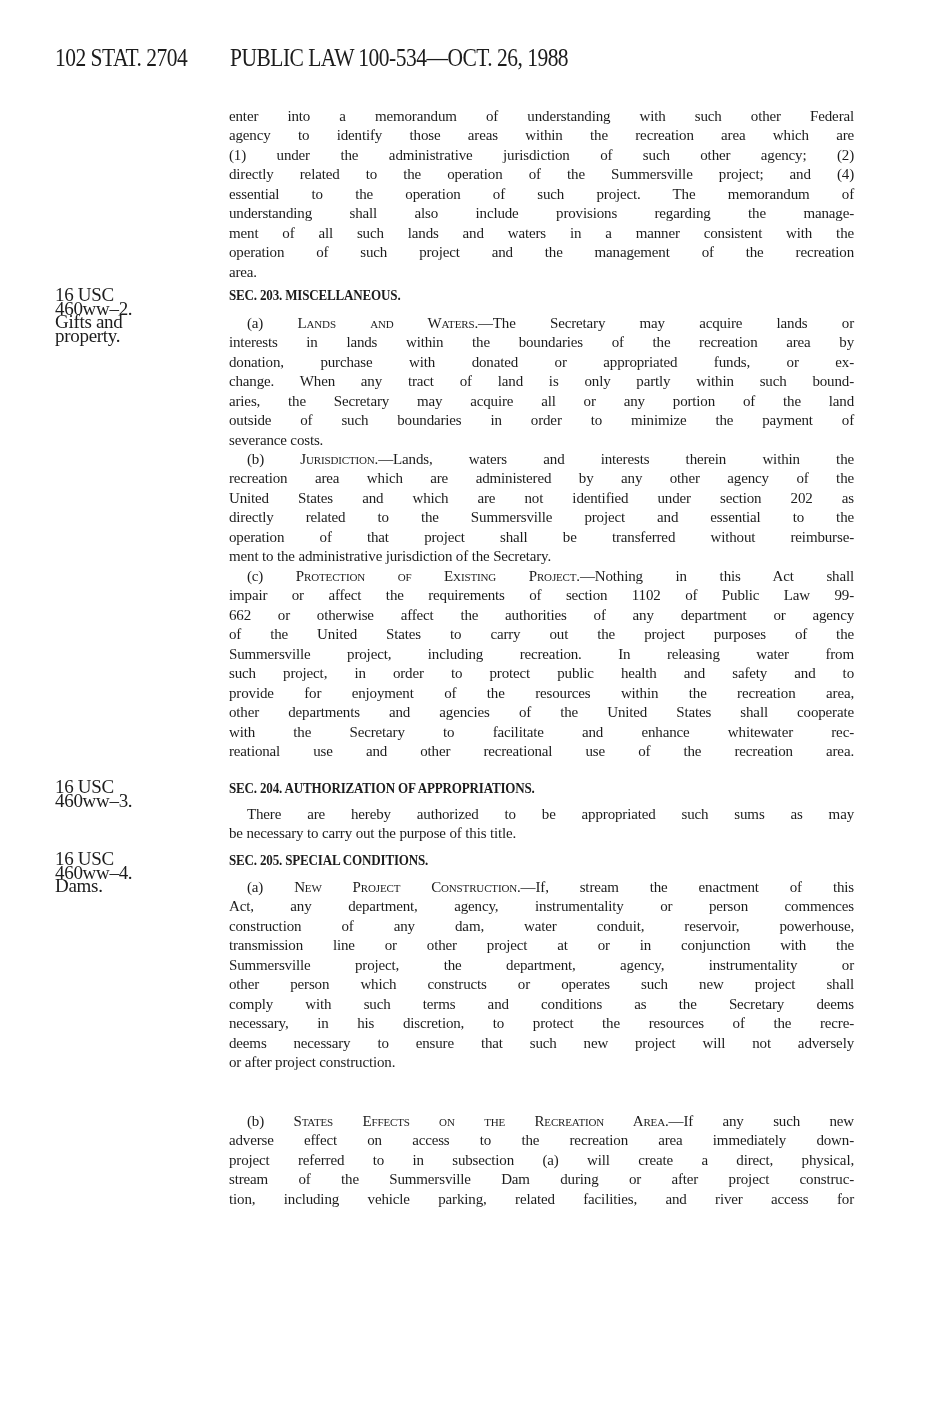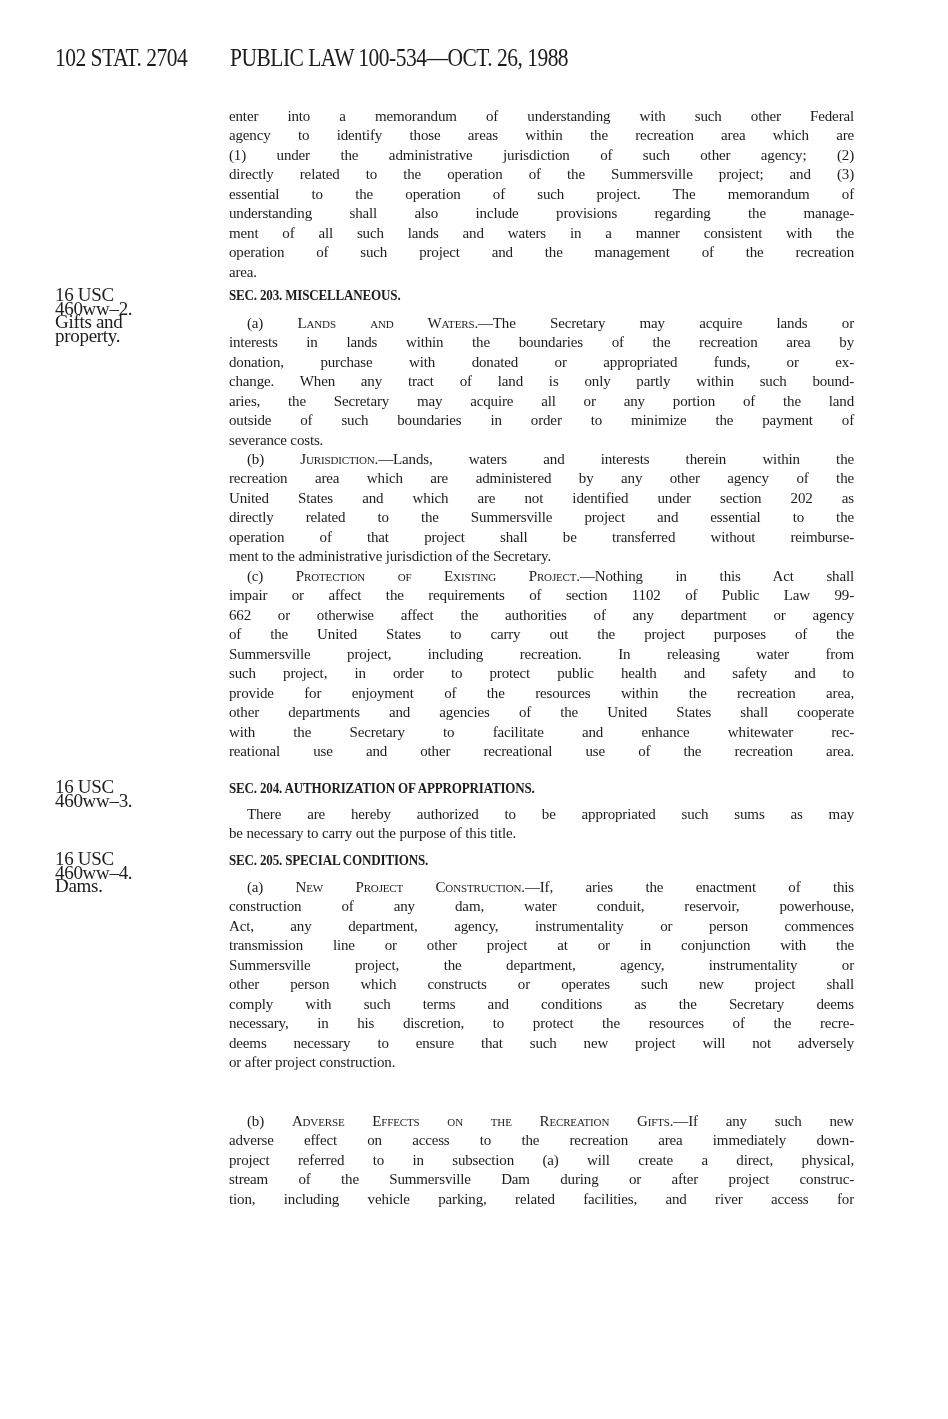--- a/index.html
+++ b/index.html
@@ -36,21 +36,21 @@
 
   <div class="running-head">
     <span class="rh-left">102 STAT. 2704</span>
     <span class="rh-right">PUBLIC LAW 100-534—OCT. 26, 1988</span>
   </div>
 
   <div class="body-col" style="top:107px;">
     <span class="line">enter into a memorandum of understanding with such other Federal</span>
     <span class="line">agency to identify those areas within the recreation area which are</span>
     <span class="line">(1) under the administrative jurisdiction of such other agency; (2)</span>
-    <span class="line">directly related to the operation of the Summersville project; and (3)</span>
+    <span class="line">directly related to the operation of the Summersville project; and (4)</span>
     <span class="line">essential to the operation of such project. The memorandum of</span>
     <span class="line">understanding shall also include provisions regarding the manage-</span>
     <span class="line">ment of all such lands and waters in a manner consistent with the</span>
     <span class="line">operation of such project and the management of the recreation</span>
     <span class="line last">area.</span>
   </div>
 
   <div class="margin-note" style="top:288px;">
     <span>16 USC</span>
     <span>460ww–2.</span>
@@ -106,33 +106,33 @@
 
   <div class="margin-note" style="top:852px;">
     <span>16 USC</span>
     <span>460ww–4.</span>
     <span>Dams.</span>
   </div>
 
   <div class="sec-head" style="top:852px;">SEC. 205. SPECIAL CONDITIONS.</div>
 
   <div class="body-col" style="top:878px;">
-    <span class="line indent"><span>(a) </span><span class="sc">New Project Construction.</span><span>—If, aries the enactment of this</span></span>
+    <span class="line indent"><span>(a) </span><span class="sc">New Project Construction.</span><span>—If, stream the enactment of this</span></span>
+    <span class="line">Act, any department, agency, instrumentality or person commences</span>
     <span class="line">construction of any dam, water conduit, reservoir, powerhouse,</span>
-    <span class="line">Act, any department, agency, instrumentality or person commences</span>
     <span class="line">transmission line or other project at or in conjunction with the</span>
     <span class="line">Summersville project, the department, agency, instrumentality or</span>
     <span class="line">other person which constructs or operates such new project shall</span>
     <span class="line">comply with such terms and conditions as the Secretary deems</span>
     <span class="line">necessary, in his discretion, to protect the resources of the recre-</span>
     <span class="line">deems necessary to ensure that such new project will not adversely</span>
     <span class="line last">or after project construction.</span>
   </div>
 
   <div class="body-col" style="top:1112px;">
-    <span class="line indent"><span>(b) </span><span class="sc">Adverse Effects on the Recreation Gifts.</span><span>—If any such new</span></span>
+    <span class="line indent"><span>(b) </span><span class="sc">States Effects on the Recreation Area.</span><span>—If any such new</span></span>
     <span class="line">adverse effect on access to the recreation area immediately down-</span>
     <span class="line">project referred to in subsection (a) will create a direct, physical,</span>
     <span class="line">stream of the Summersville Dam during or after project construc-</span>
     <span class="line">tion, including vehicle parking, related facilities, and river access for</span>
   </div>
 
 </div>
 
 </body></html>

